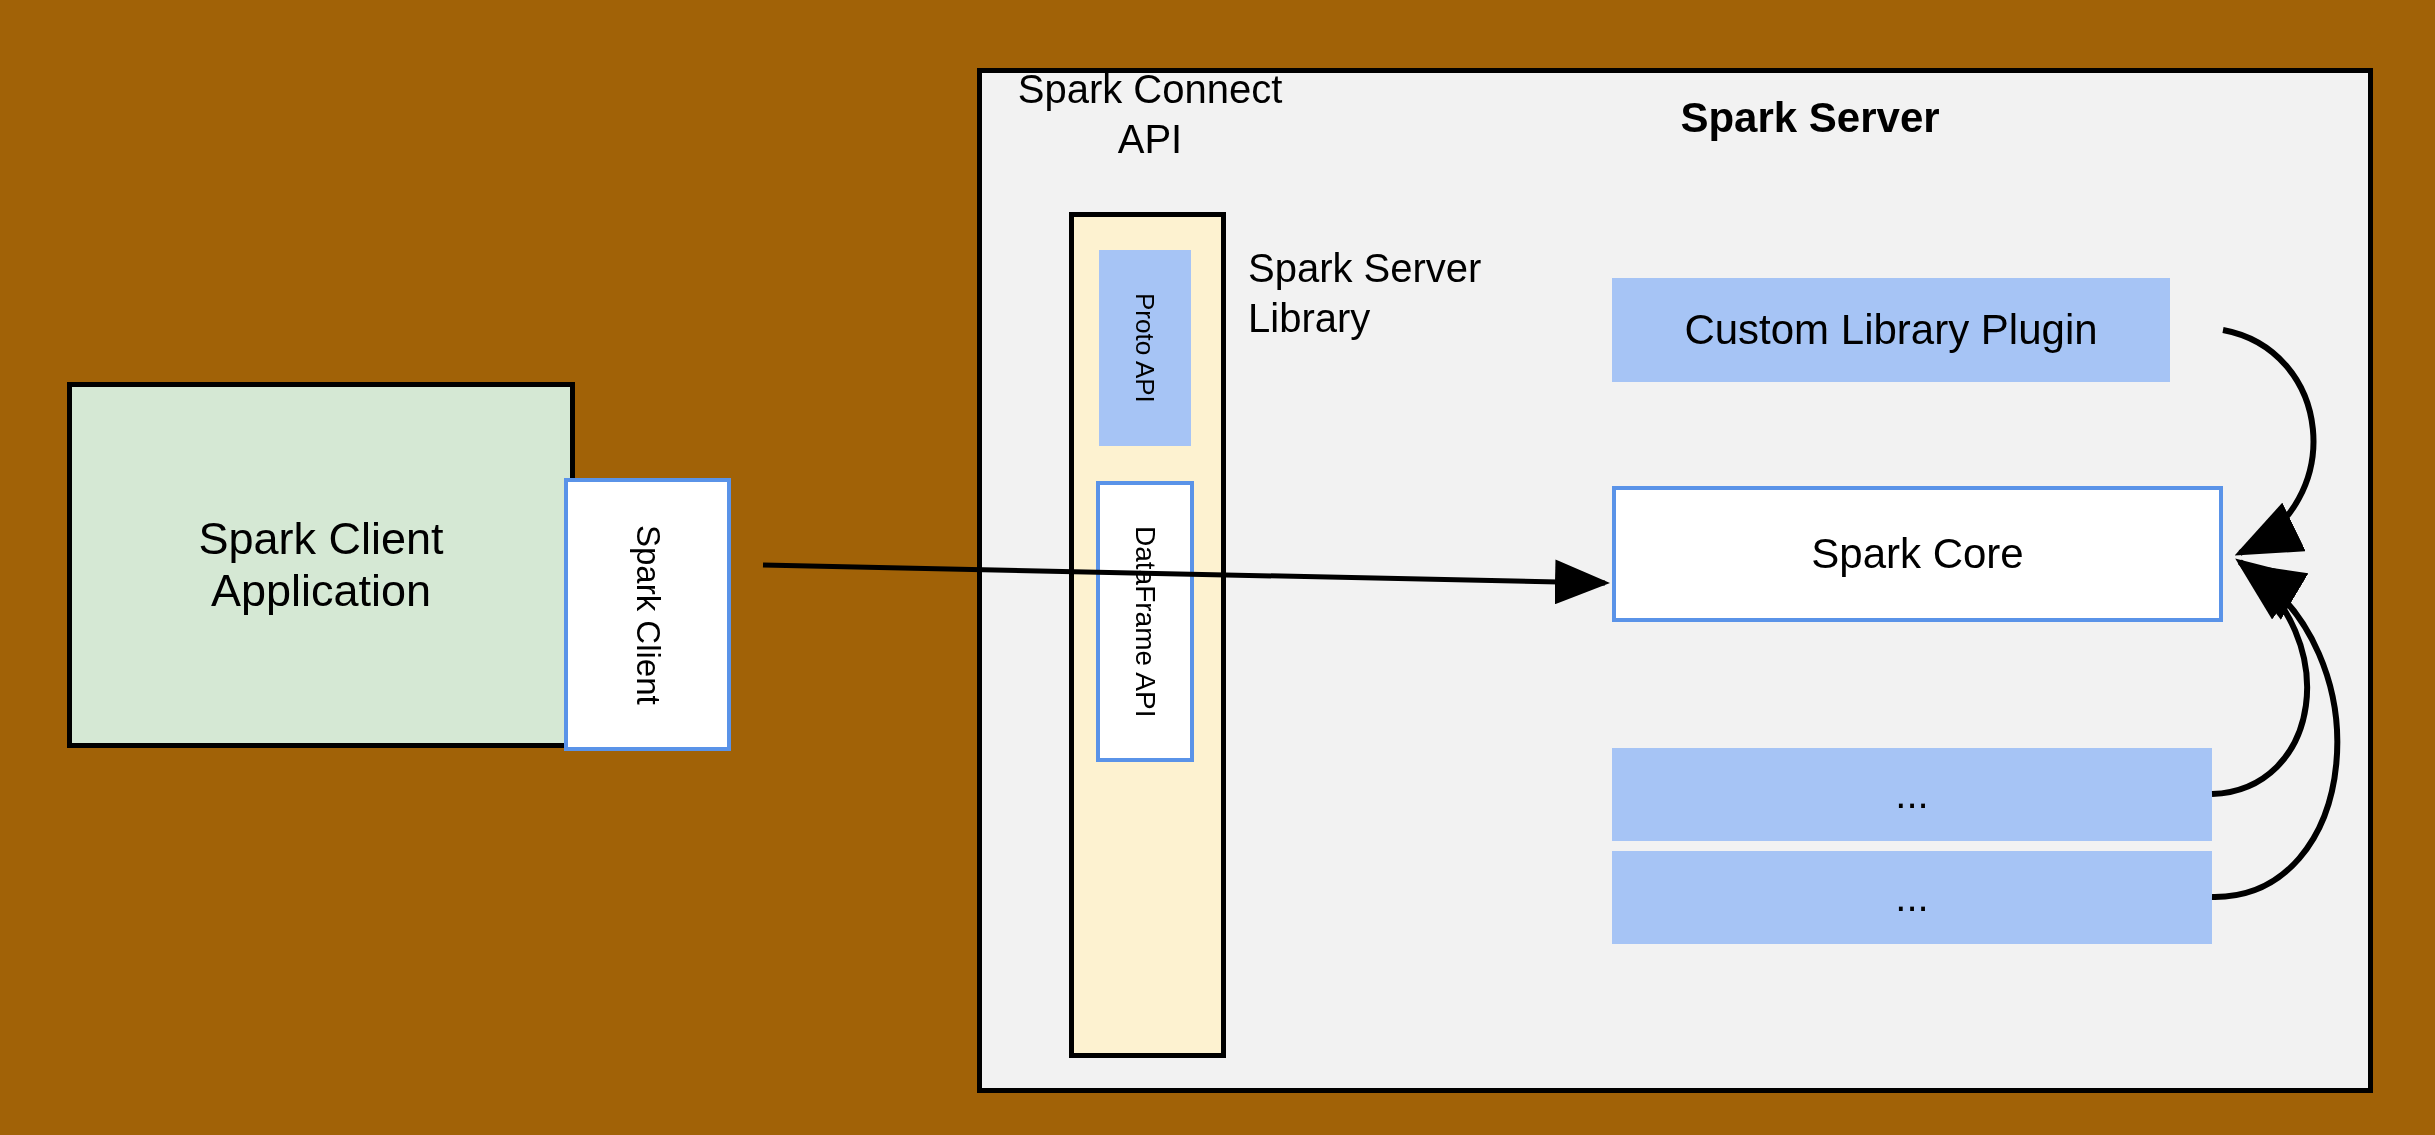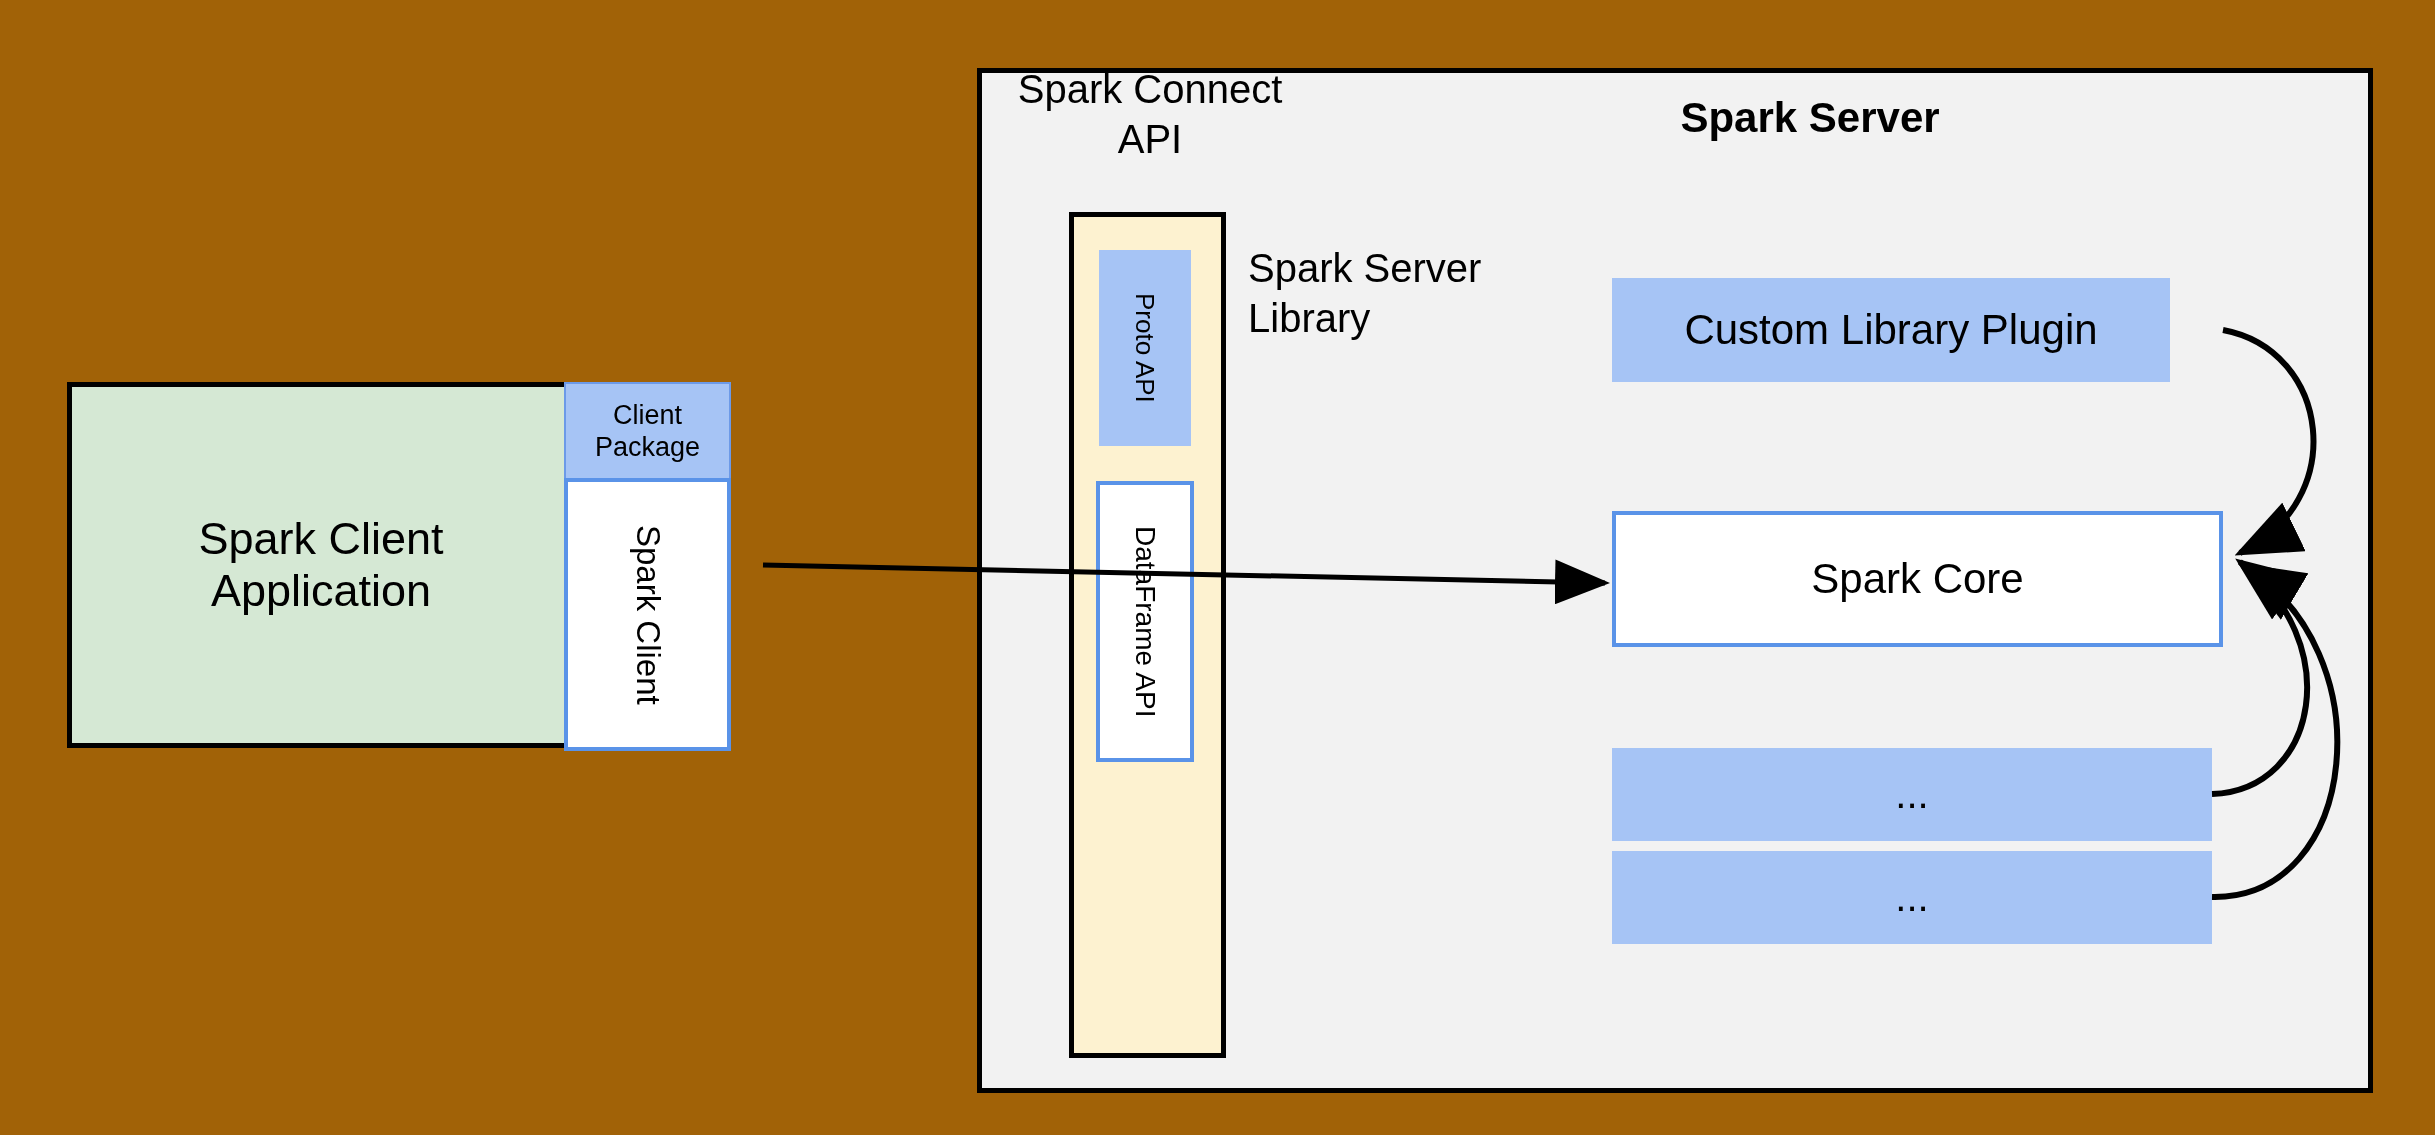--- a/index.html
+++ b/index.html
@@ -150,21 +150,20 @@
     font-size: 42px;
     z-index: 3;
   }
   #spark-core-box {
     left: 1612px; top: 486px;
     width: 611px; height: 136px;
     background: #ffffff;
     border: 4px solid #5a93e8;
     font-size: 42px;
     z-index: 3;
-    margin-top: 25px;
   }
   #dots-box-1 {
     left: 1612px; top: 748px;
     width: 600px; height: 93px;
     background: #a6c4f5;
     border: none;
     font-size: 40px;
     z-index: 3;
   }
   #dots-box-second {
@@ -218,22 +217,20 @@
 
   <div class="box" id="dots-box-1">...</div>
 
   <div class="box" id="dots-box-second">...</div>
 
   <div class="box" id="client-app-box">
     <span id="client-app-label">Spark Client
 Application</span>
   </div>
 
-  <div class="box" id="client-package-box">Client
-Package</div>
 
   <div class="box" id="spark-client-box">
     <span id="spark-client-label">Spark Client</span>
   </div>
 
   <svg id="connectors" viewBox="0 0 2435 1135">
     <defs>
       <marker id="arrowhead" markerWidth="11" markerHeight="9" refX="10" refY="4.5" orient="auto" markerUnits="strokeWidth">
         <path d="M0,0 L11,4.5 L0,9 z" fill="#000000"></path>
       </marker>

